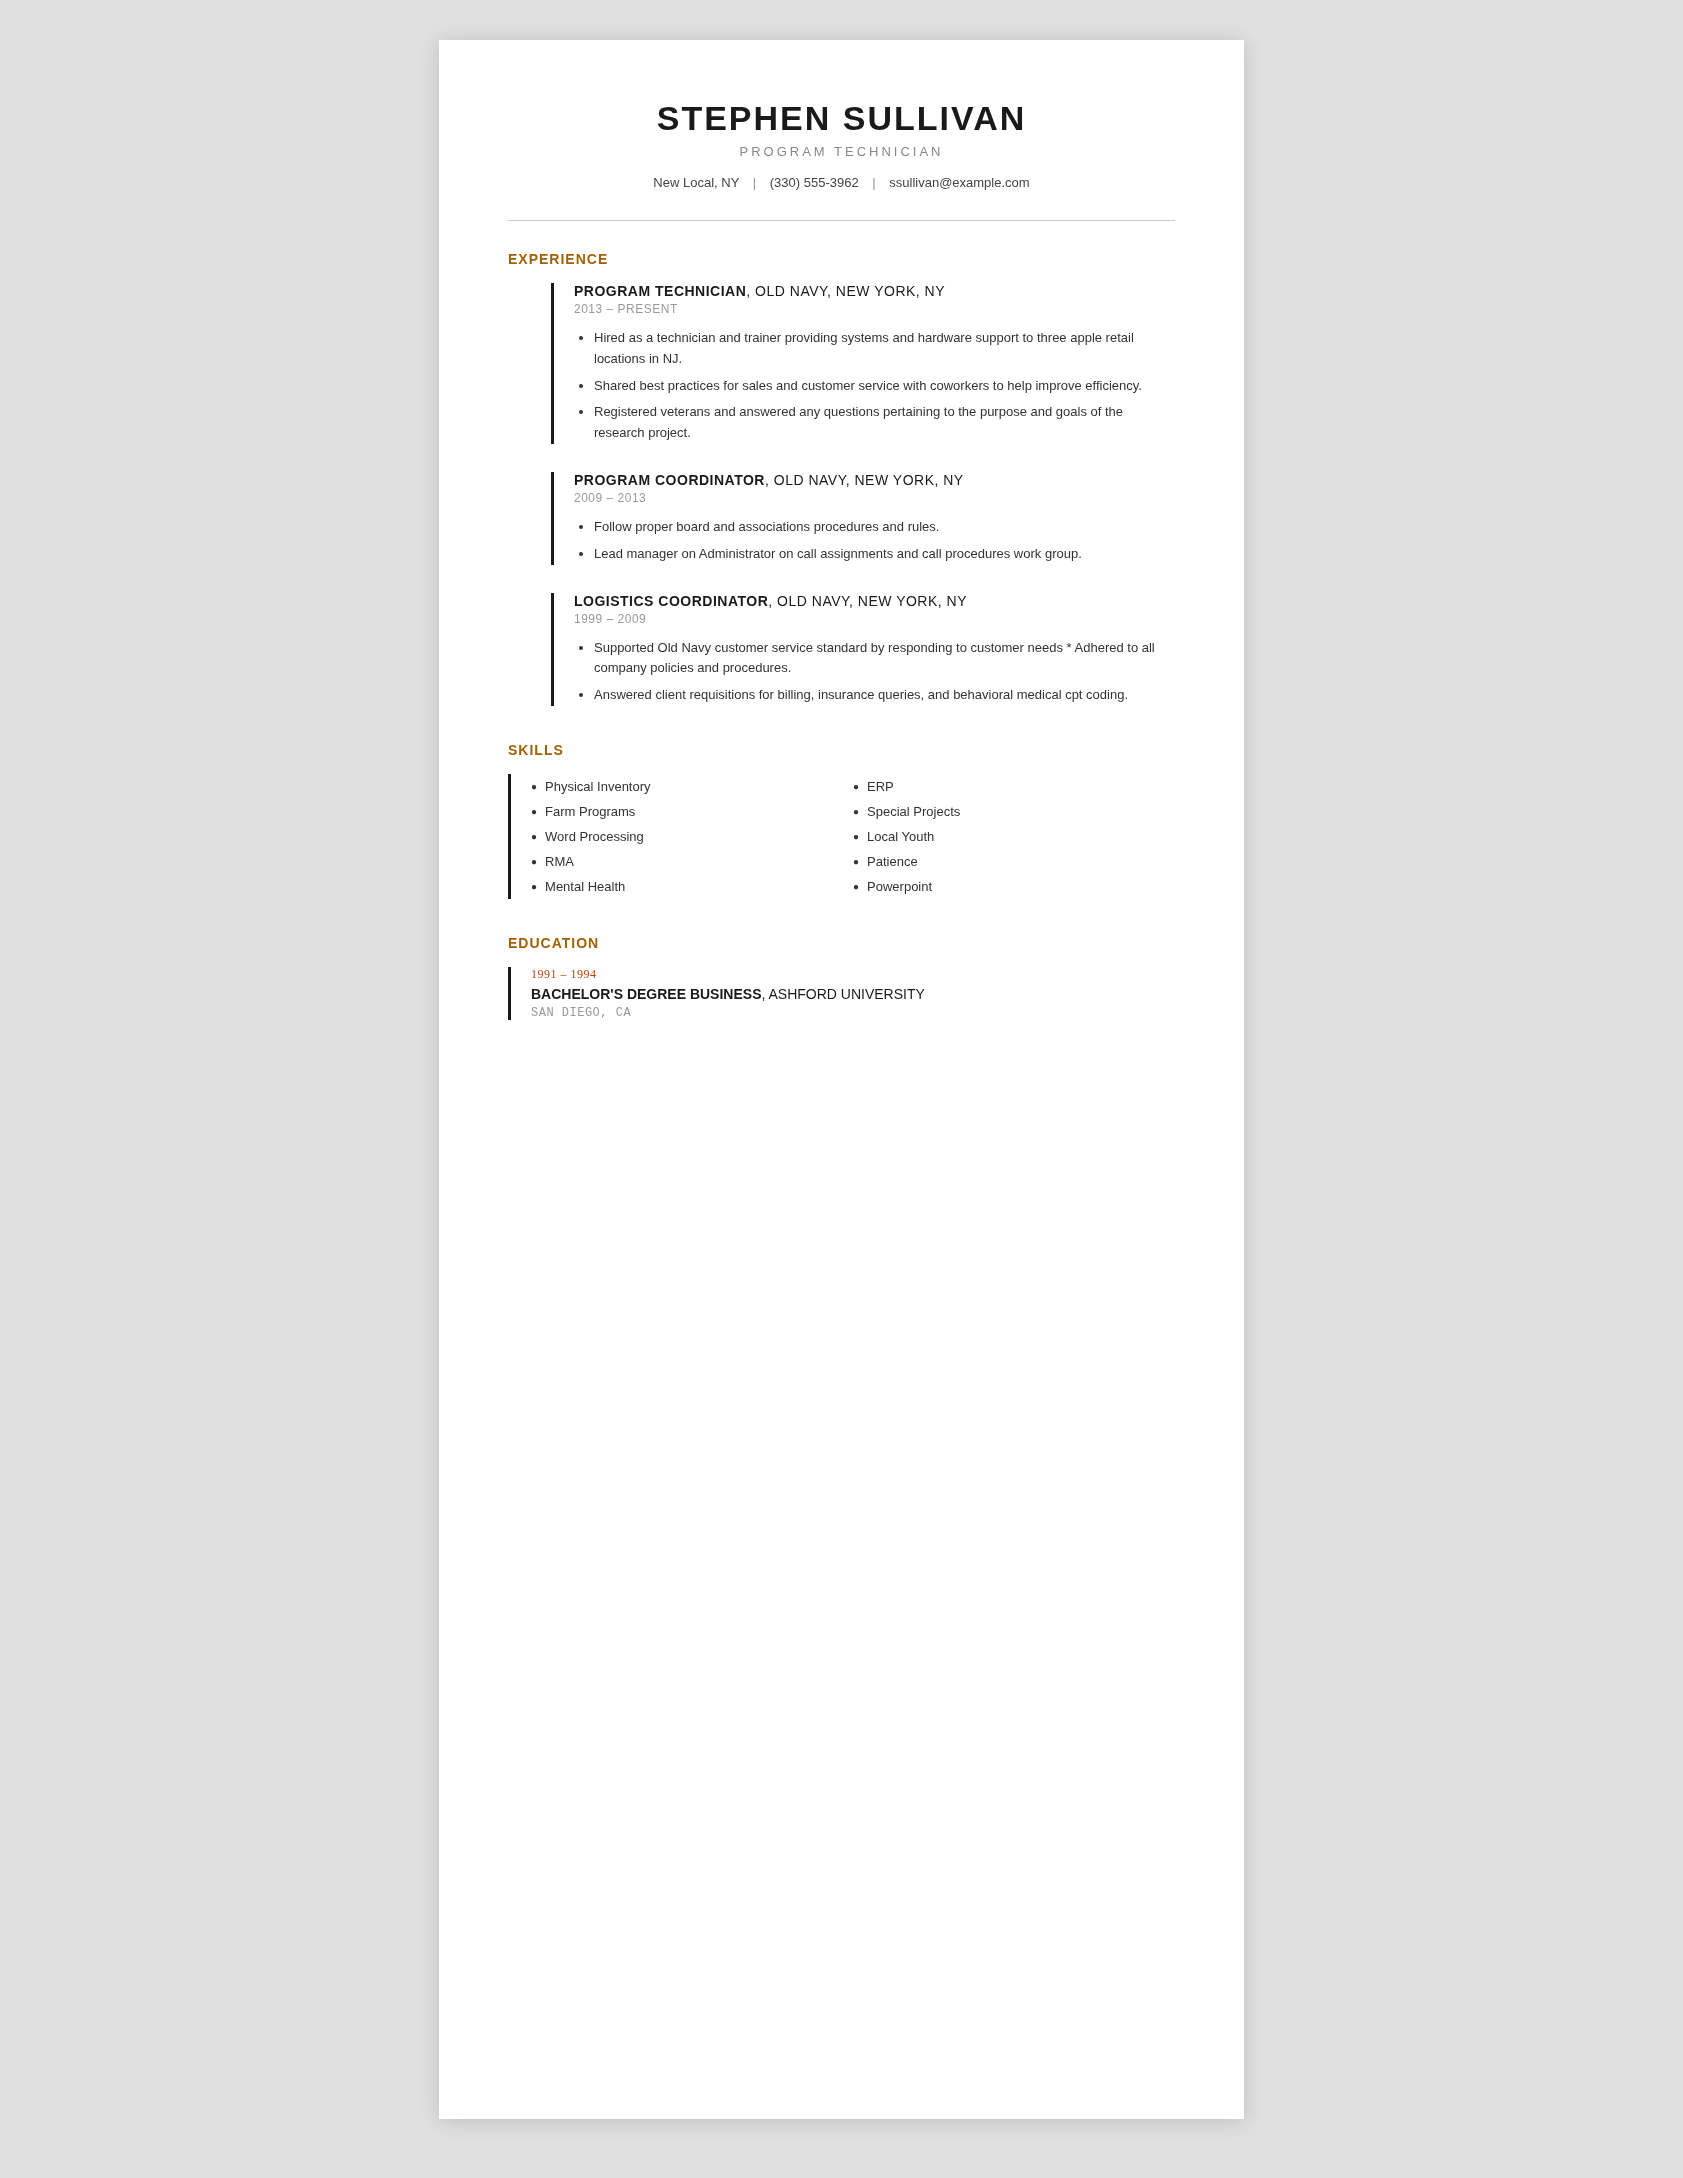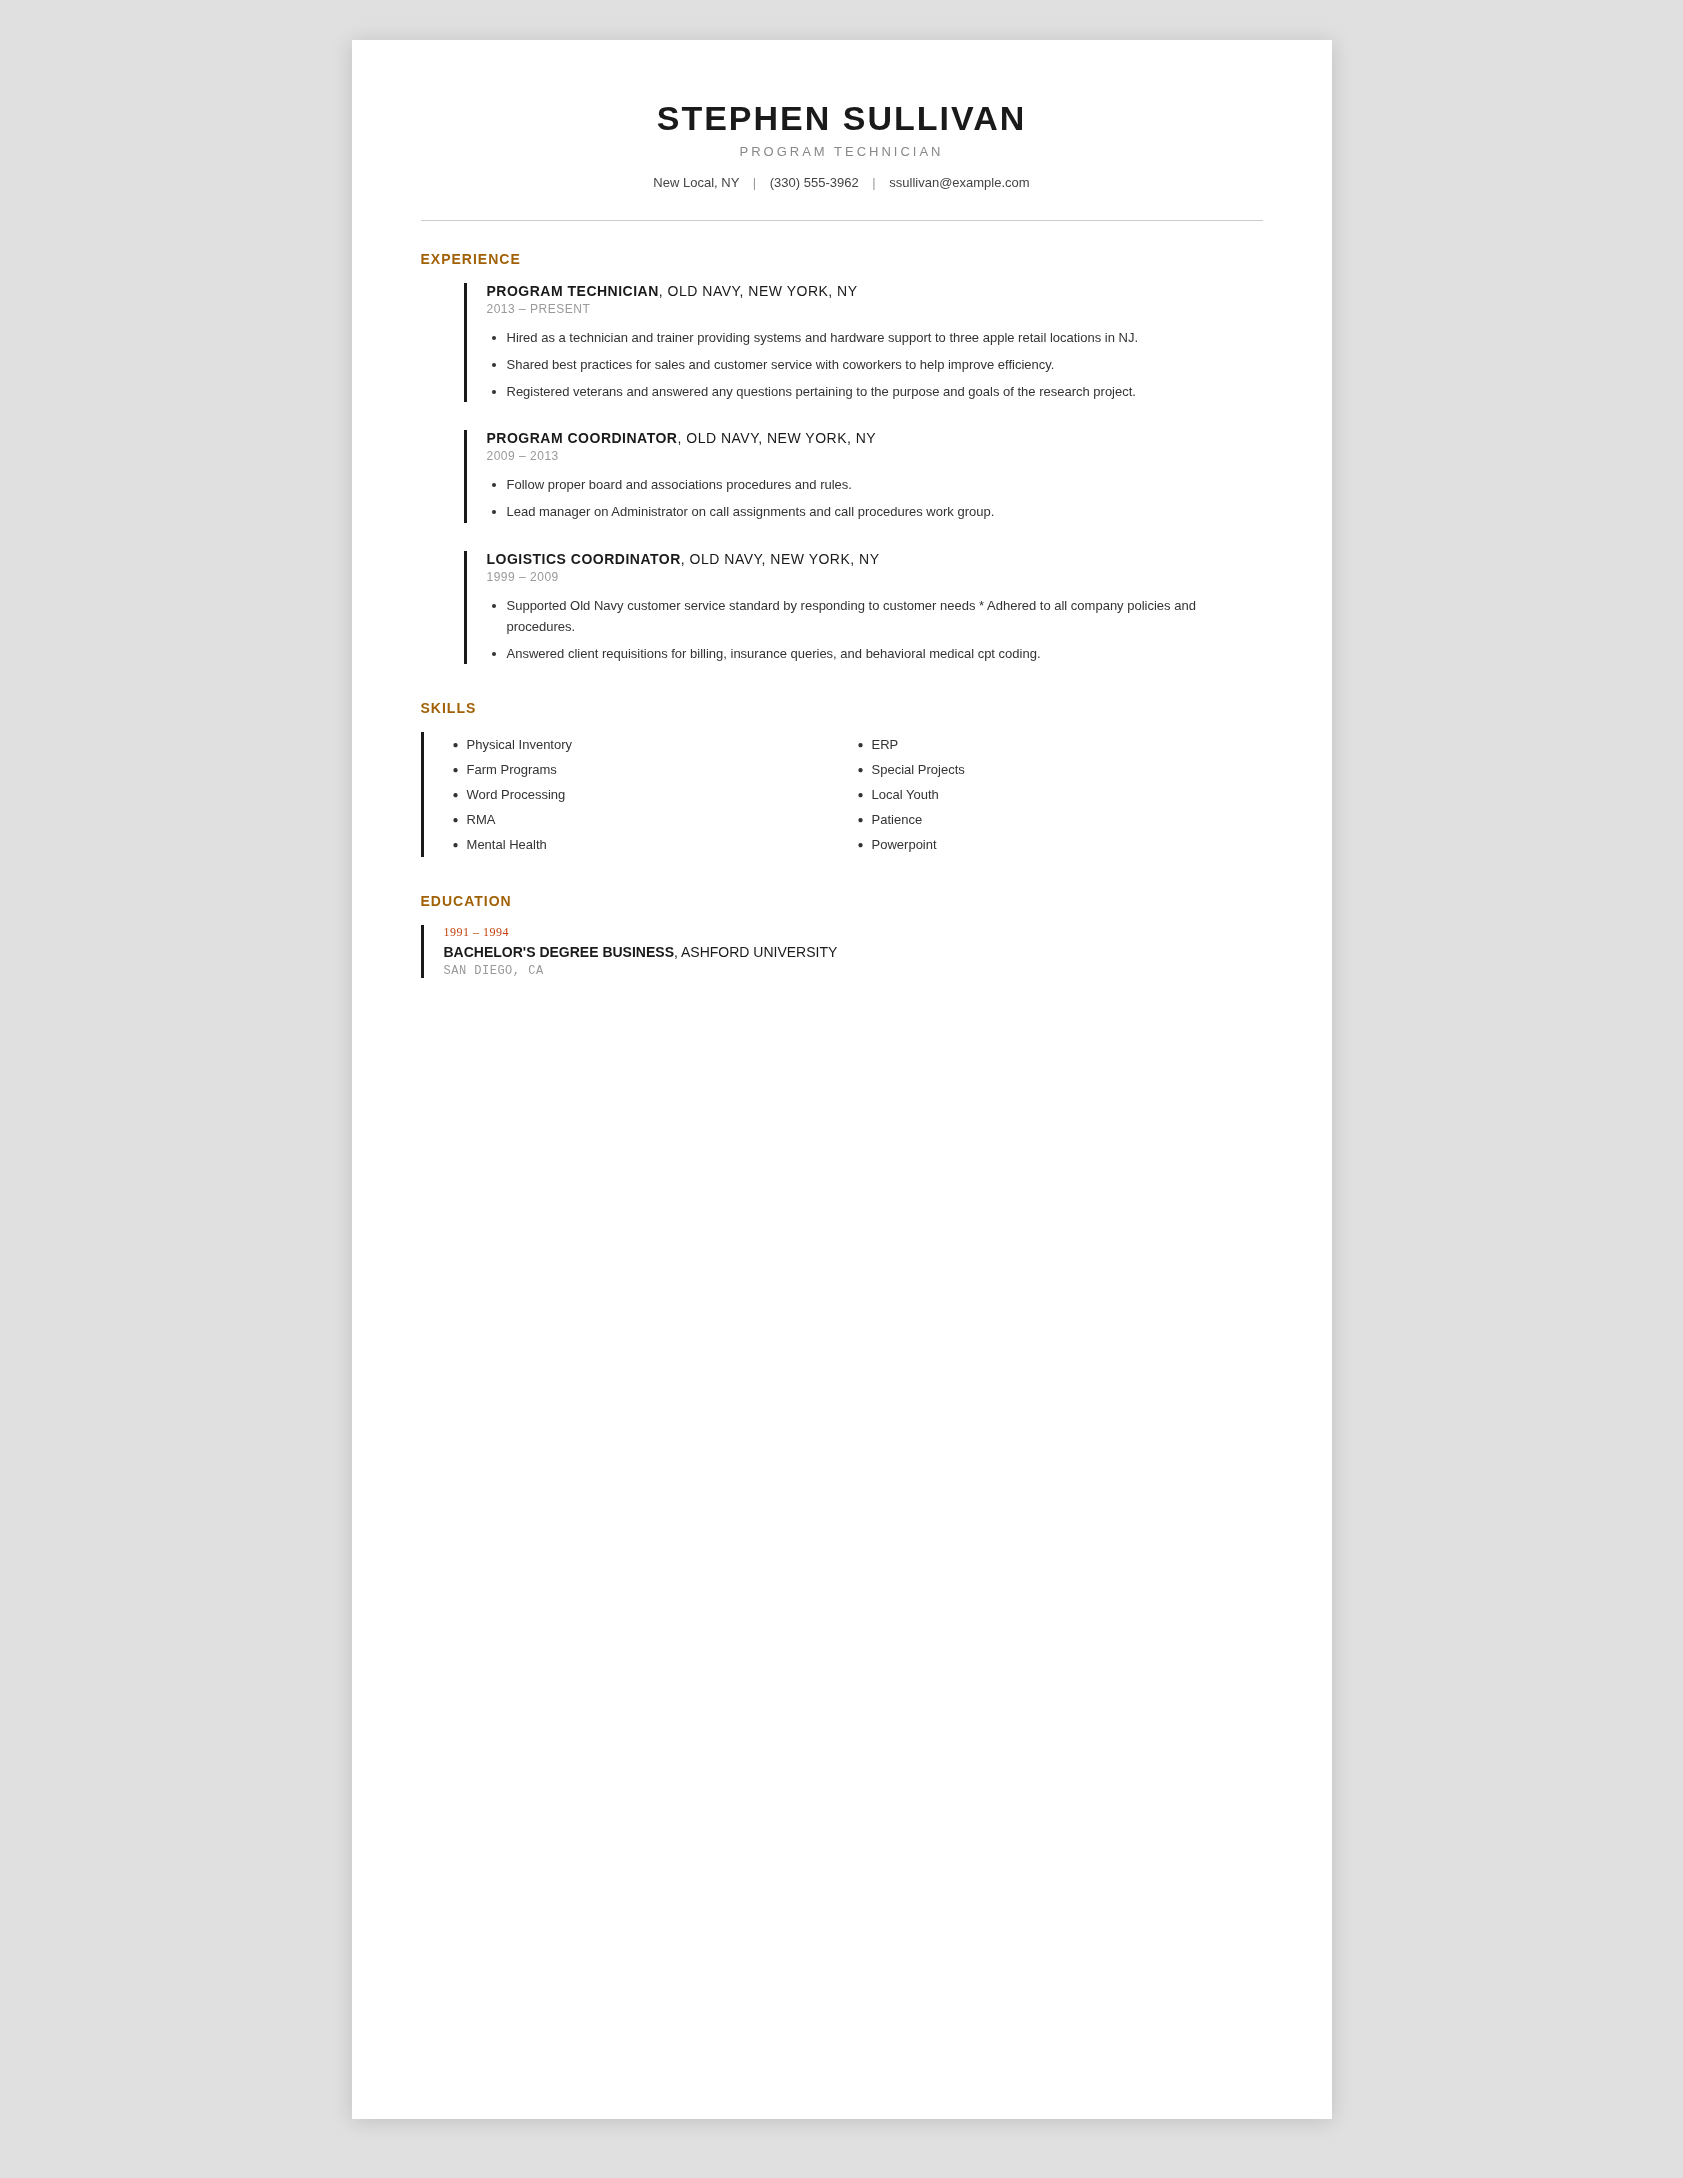--- a/index.html
+++ b/index.html
@@ -13,21 +13,21 @@
       display: flex;
       justify-content: center;
       align-items: flex-start;
       padding: 40px 20px;
       font-family: Georgia, 'Times New Roman', serif;
       min-height: 2178px;
     }
 
     .resume-page {
       background: #ffffff;
-      width: 980px;
+      width: 805px;
       min-height: 2079px;
       padding: 59px 69px;
       box-shadow: 0 2px 20px rgba(0,0,0,0.15);
     }
 
     
     .header {
       text-align: center;
       margin-bottom: 30px;
     }
@@ -124,21 +124,21 @@
       font-family: Arial, Helvetica, sans-serif;
       font-size: 13px;
       color: #333333;
       line-height: 1.6;
       margin-bottom: 6px;
     }
 
     
     .skills-block {
       border-left: 3px solid #1a1a1a;
-      padding-left: 29px;
+      padding-left: 20px;
     }
 
     .skills-grid {
       display: grid;
       grid-template-columns: 1fr 1fr;
       gap: 0;
     }
 
     .skill-item {
       font-family: Arial, Helvetica, sans-serif;

